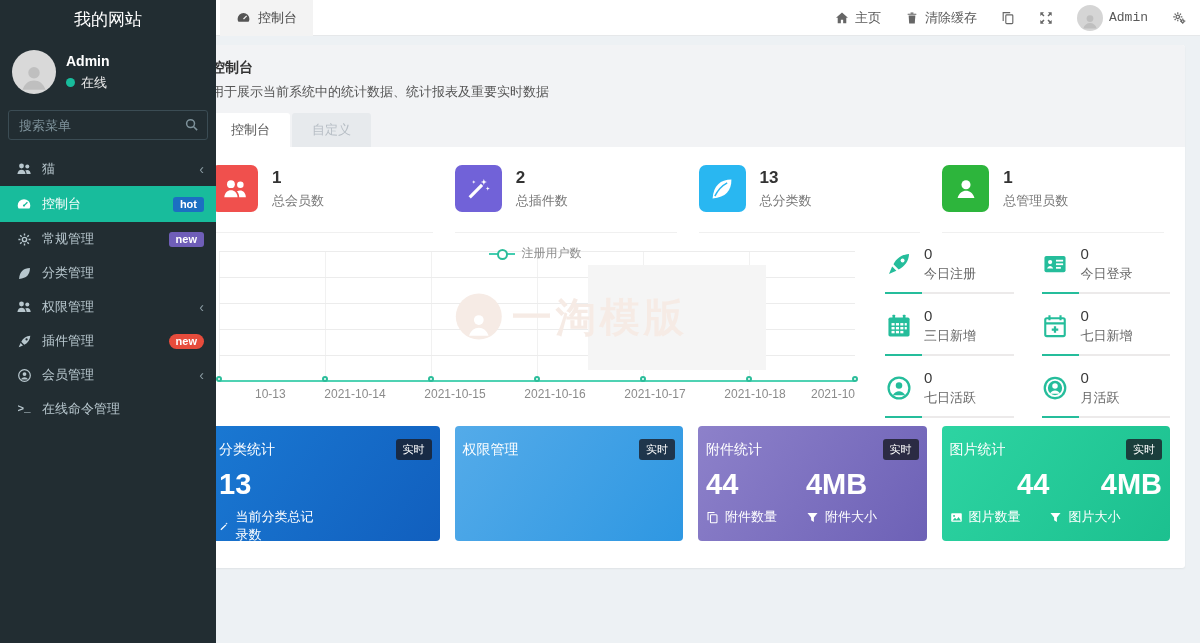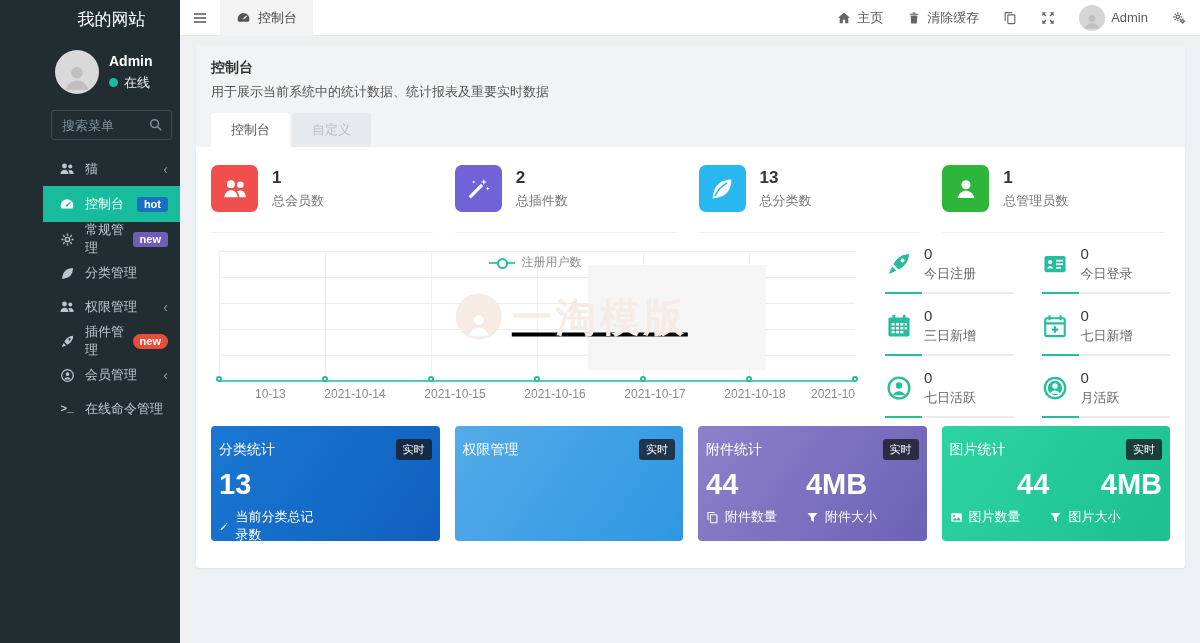--- a/index.html
+++ b/index.html
@@ -1,21 +1,21 @@
 <!DOCTYPE html>
 <html><head>
 <meta charset="utf-8">
 <style>
   * { margin:0; padding:0; box-sizing:border-box; }
   html,body { width:1200px; height:643px; overflow:hidden; }
   body { font-family:"Liberation Sans","DejaVu Sans",sans-serif; background:#edf1f4; }
   .app { position:relative; width:1200px; height:643px; }
 
   
-  .sidebar { position:absolute; left:0; top:0; width:180px; height:643px; background:#222d32; color:#b8c7ce; z-index:5;padding-left:43px; }
+  .sidebar { position:absolute; left:0; top:0; width:216px; height:643px; background:#222d32; color:#b8c7ce; z-index:5; }
   .site-title { height:40px; line-height:40px; text-align:center; color:#fff; font-size:17px; }
   .user-panel { display:flex; align-items:center; gap:10px; padding:10px 12px 12px; }
   .avatar-lg { width:44px; height:44px; border-radius:50%; background:#d9d9d9; overflow:hidden; display:flex; align-items:flex-end; justify-content:center; }
   .user-meta .uname { color:#fff; font-size:14px; font-weight:bold; }
   .user-status { display:flex; align-items:center; gap:6px; margin-top:5px; font-size:13px; color:#ececec; }
   .dot { width:9px; height:9px; border-radius:50%; background:#18bc9c; }
   .search-wrap { margin:4px 8px 12px; position:relative; }
   .search-wrap input { width:100%; height:30px; background:transparent; border:1px solid #3b4c54; border-radius:3px; color:#cfd8dc; font-size:13px; padding:0 30px 0 10px; outline:none; }
   .search-wrap input::placeholder { color:#7e929b; }
   .search-wrap .s-icon { position:absolute; right:9px; top:7px; width:15px; height:15px; color:#7e929b; }
@@ -30,21 +30,21 @@
   .badge.new-red { background:#e74c3c; border-radius:9px; }
   .chev { color:#8a9ba2; font-size:14px; }
   .term-glyph { font-family:"Liberation Mono","DejaVu Sans Mono",monospace; font-size:11px; font-weight:bold; }
 
   
   .topbar { position:absolute; left:180px; top:0; width:1020px; height:36px; background:#fff; border-bottom:1px solid #e6e8ea; display:flex; align-items:center; z-index:4; }
   .hamburger { width:40px; height:36px; display:flex; align-items:center; justify-content:center; color:#555; cursor:pointer; }
   .top-tab { height:36px; display:flex; align-items:center; gap:7px; padding:0 16px; background:#f3f3f3; color:#444; font-size:13px; cursor:pointer; }
   .top-tab .ticon { width:15px; height:15px; color:#555; }
   .top-right { margin-left:auto; display:flex; align-items:center; gap:24px; padding-right:14px; color:#595959; font-size:13px; }
-  .top-item { display:flex; align-items:center; gap:6px; cursor:pointer; }
+  .top-item { display:flex; align-items:center; gap:6px; cursor:pointer;font-family:Liberation Mono, monospace; }
   .top-item .ticon { width:14px; height:14px; color:#666; }
   .avatar-sm { width:26px; height:26px; border-radius:50%; background:#d5d5d5; overflow:hidden; display:flex; align-items:flex-end; justify-content:center; }
 
   
   .content { position:absolute; left:180px; top:36px; width:1020px; height:607px; padding:9px 15px 0 16px; }
   .panel { background:#fff; border-radius:3px; box-shadow:0 1px 2px rgba(0,0,0,.06); height:523px; overflow:hidden; }
   .panel-head { background:#f2f3f5; padding:14px 15px 0; }
   .panel-title { font-size:14px; font-weight:bold; color:#333; }
   .panel-sub { font-size:13px; color:#555; margin-top:6px; }
   .tabs { display:flex; margin-top:12px; gap:2px; }
@@ -60,30 +60,30 @@
   .stat-icon { width:47px; height:47px; border-radius:7px; display:flex; align-items:center; justify-content:center; color:#fff; }
   .stat-icon svg { width:26px; height:26px; }
   .stat-icon.red { background:#f0504d; } .stat-icon.purple { background:#7162d8; }
   .stat-icon.blue { background:#29b7f1; } .stat-icon.green { background:#2db53c; }
   .stat-val { font-size:17px; font-weight:bold; color:#333; }
   .stat-lbl { font-size:13px; color:#777; margin-top:4px; }
 
   
   .middle { display:flex; margin-top:12px; height:160px; }
   .chart { width:648px; position:relative; }
-  .legend { position:absolute; top:0; left:0; right:0; display:flex; justify-content:center; align-items:center; gap:7px; font-size:12px; color:#8d8d8d; z-index:3;margin-top:9px; }
+  .legend { position:absolute; top:0; left:0; right:0; display:flex; justify-content:center; align-items:center; gap:7px; font-size:12px; color:#8d8d8d; z-index:3; }
   .legend-marker { width:26px; height:0; border-top:2px solid #43cdb0; position:relative; }
   .legend-marker::after { content:""; position:absolute; left:8px; top:-6px; width:7px; height:7px; border:2px solid #2bbd9a; border-radius:50%; background:#fff; }
   .plot { position:absolute; left:8px; right:4px; top:6px; height:131px; overflow:hidden;
     background-image:
       repeating-linear-gradient(to bottom, #ececec 0 1px, transparent 1px 26px),
       repeating-linear-gradient(to right, #f1f1f1 0 1px, transparent 1px 106px);
   }
   .wm-box { position:absolute; left:58%; top:11%; width:28%; height:80%; background:#f5f5f5; }
-  .watermark { position:absolute; left:50%; top:50%; transform:translate(-35%,-50%); display:flex; align-items:center; gap:10px; z-index:2;text-decoration:underline; }
+  .watermark { position:absolute; left:50%; top:50%; transform:translate(-35%,-50%); display:flex; align-items:center; gap:10px; z-index:2; }
   .wm-logo { width:46px; height:46px; border-radius:50%; background:#f6ebe5; display:flex; align-items:flex-end; justify-content:center; overflow:hidden; }
   .wm-logo svg { width:30px; height:30px; }
   .wm-text { font-size:40px; font-weight:bold; color:#f6ebe5; letter-spacing:4px; white-space:nowrap; }
   .series-line { position:absolute; left:8px; right:4px; top:135px; border-top:2px solid #4fd2b3; }
   .pt { position:absolute; top:-6px; width:6px; height:6px; border:2px solid #2bbd9a; border-radius:50%; background:#fff; transform:translateX(-50%); }
   .xlabels { position:absolute; left:8px; right:4px; top:142px; height:16px; font-size:12px; color:#8b8b8b;margin-left:36px; }
   .xl { position:absolute; transform:translateX(-50%); white-space:nowrap; }
   .xl.first { transform:none; left:0 !important; }
   .xl.last { transform:none; left:auto !important; right:0; }
 

